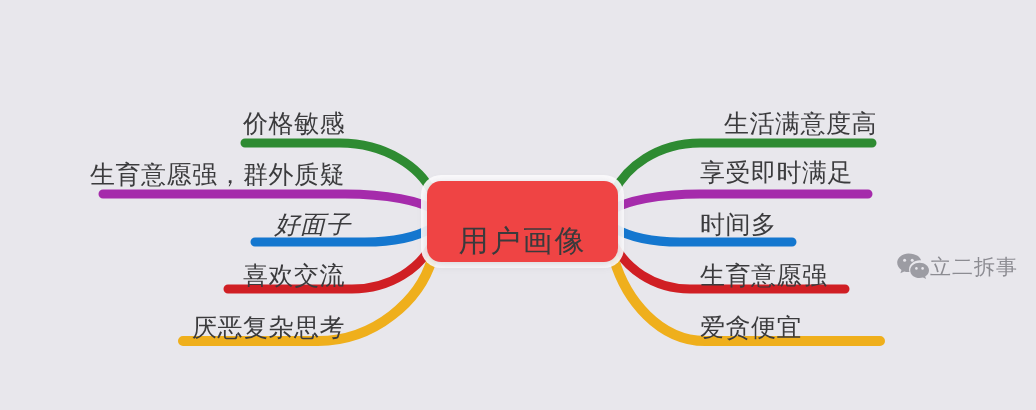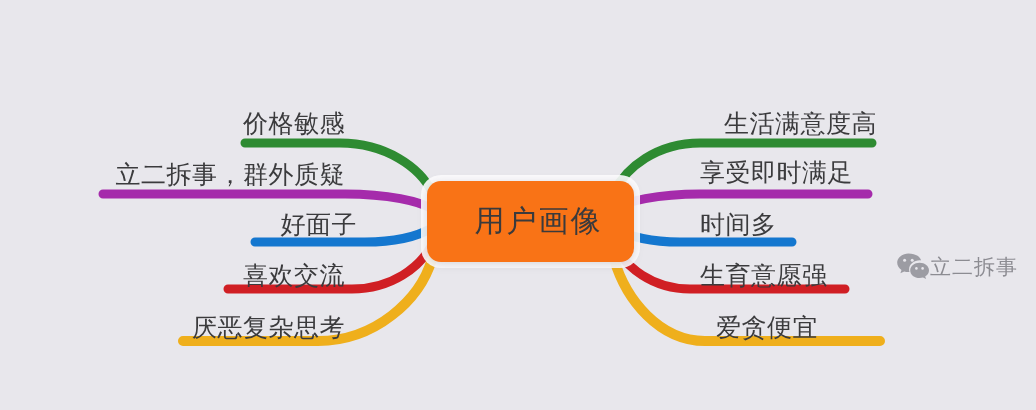--- a/index.html
+++ b/index.html
@@ -43,28 +43,27 @@
   }
   .node-label.left-side {
     text-align: right;
   }
   #center-card {
     position: absolute;
     left: 427px;
     top: 181px;
     width: 191px;
     height: 81px;
-    background: #f97316;
+    background: #ef4444;
     border-radius: 14px;
     box-shadow: 0 2px 10px rgba(120,120,130,0.28),
                 0 0 0 6px rgba(252,252,253,0.92);
     display: flex;
-    align-items: center;
+    align-items: flex-end;
     justify-content: center;
-    padding-left: 16px;
   }
   #center-title {
     color: #3a3a3c;
     font-size: 30px;
     letter-spacing: 2px;
     white-space: nowrap;
   }
   #watermark {
     position: absolute;
     right: 18px;
@@ -100,23 +99,23 @@
         <path d="M 792 242 L 680 242 C 647 242 626 235 614 228" stroke="#1477cf" stroke-width="9" fill="none" stroke-linecap="round" stroke-linejoin="round"></path>
         <path d="M 845 289 L 690 289 C 652 289 626 267 614 245" stroke="#d01f24" stroke-width="9" fill="none" stroke-linecap="round" stroke-linejoin="round"></path>
         <path d="M 880 341 L 705 341 C 659.5 341 626 300 614 259" stroke="#efaf1c" stroke-width="10" fill="none" stroke-linecap="round" stroke-linejoin="round"></path>
       </g>
   </svg>
 
   <div class="node-label left-side" style="left:0px; top:109px; width:345px;">
     <span>价格敏感</span>
   </div>
   <div class="node-label left-side" style="left:0px; top:160px; width:345px;">
-    <span>立二拆事，群外质疑</span>
+    <span>生育意愿强，群外质疑</span>
   </div>
-  <div class="node-label left-side" style="left:12px; top:210px; width:345px;">
+  <div class="node-label left-side" style="left:6px; top:210px; width:345px;font-style:italic;">
     <span>好面子</span>
   </div>
   <div class="node-label left-side" style="left:0px; top:261px; width:345px;">
     <span>喜欢交流</span>
   </div>
   <div class="node-label left-side" style="left:0px; top:313px; width:345px;text-align:right;">
     <span>厌恶复杂思考</span>
   </div>
 
   <div class="node-label right-side" style="left:700px; top:109px;margin-left:24px;">
@@ -124,21 +123,21 @@
   </div>
   <div class="node-label right-side" style="left:700px; top:160px;font-family:Liberation Mono, monospace;">
     <span>享受即时满足</span>
   </div>
   <div class="node-label right-side" style="left:700px; top:210px;">
     <span>时间多</span>
   </div>
   <div class="node-label right-side" style="left:700px; top:261px;">
     <span>生育意愿强</span>
   </div>
-  <div class="node-label right-side" style="left:700px; top:313px;margin-left:16px;">
+  <div class="node-label right-side" style="left:700px; top:313px;">
     <span>爱贪便宜</span>
   </div>
 
   <div id="center-card">
     <span id="center-title">用户画像</span>
   </div>
 
   <div id="watermark">
     <svg class="wechat-icon" width="34" height="30" viewBox="0 0 34 30">
       <path d="M12.4 1.6C6.2 1.6 1.2 5.7 1.2 10.8c0 2.9 1.7 5.5 4.3 7.2l-1.1 3.3 3.8-1.9c1.3.4 2.7.6 4.2.6.4 0 .7 0 1.1-.1-.3-.8-.4-1.6-.4-2.5 0-5 4.8-9.1 10.8-9.1.4 0 .8 0 1.2.1-1-4-5.9-6.8-12.7-6.8z" fill="#6f6f78"></path>

